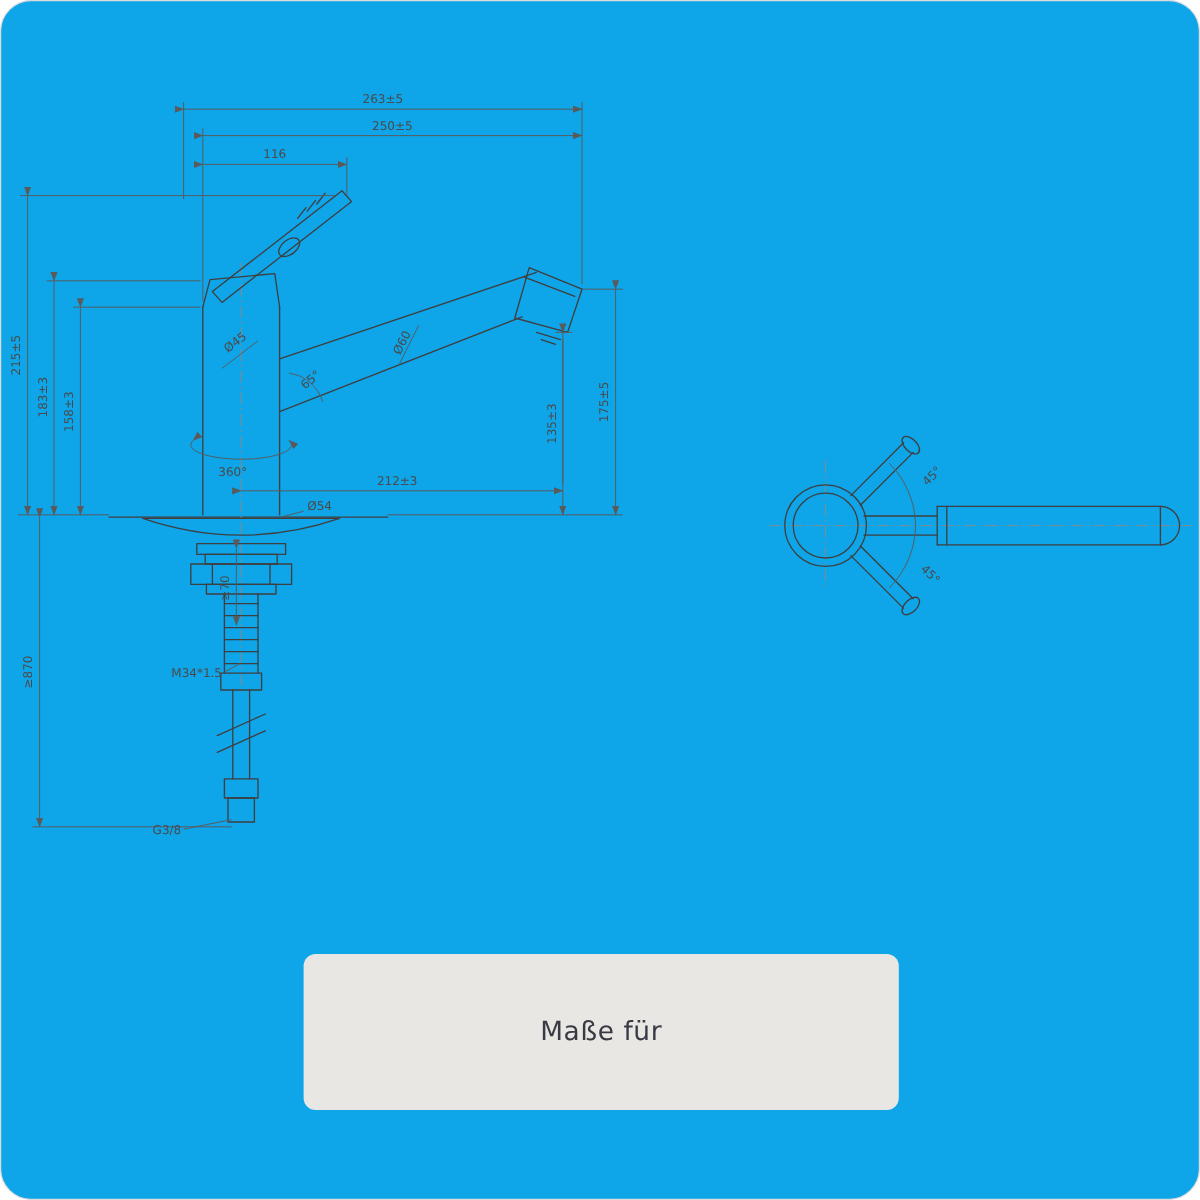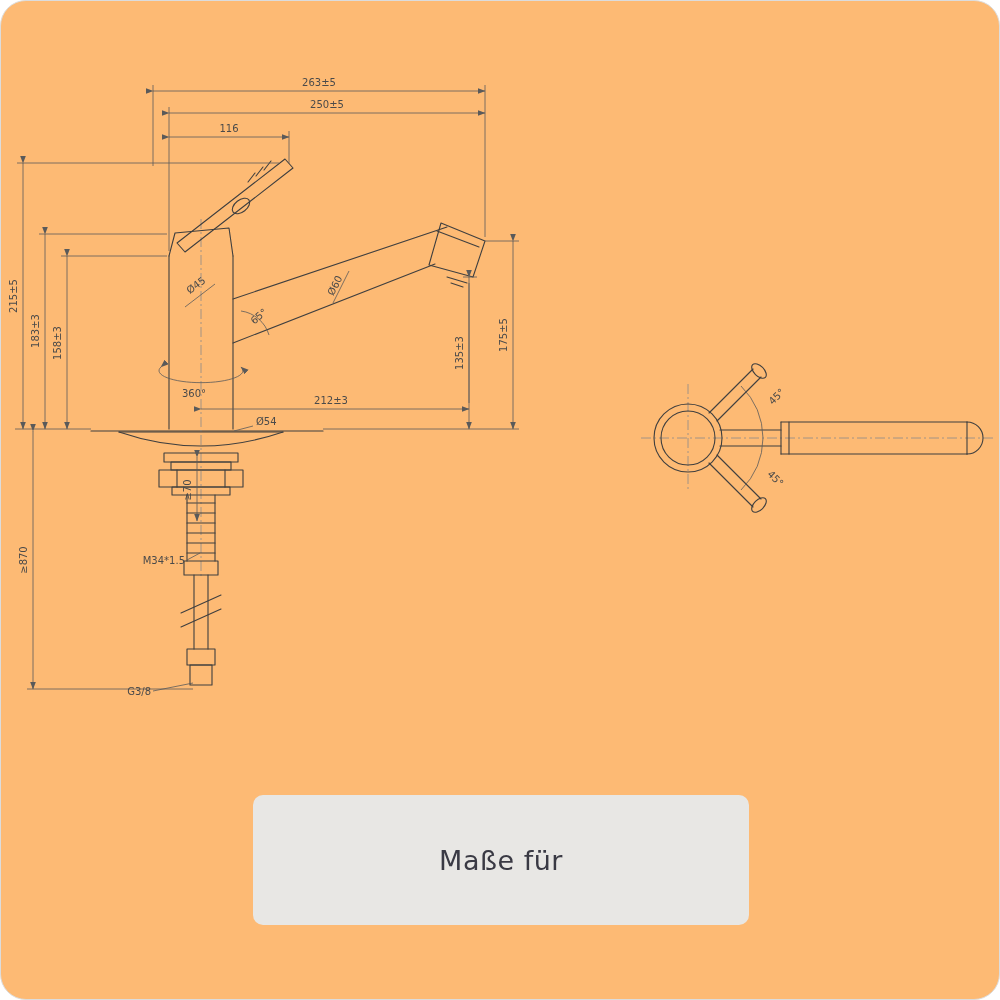--- a/index.html
+++ b/index.html
@@ -1,21 +1,21 @@
 <!DOCTYPE html>
 <html><head>
 <meta charset="utf-8">
 <style>
   html,body{margin:0;padding:0;background:#ffffff;}
   .card{
     position:relative;
     width:998px;height:998px;
     border:1px solid #dcdcdc;
     border-radius:26px;
-    background:#fdba74;
+    background:#0ea5e9;
     overflow:hidden;
     font-family:"DejaVu Sans",sans-serif;
   }
   svg{display:block;}
   svg text{
     font-family:"DejaVu Sans",sans-serif;
     font-size:10px;
     fill:#4a4a4a;
   }
   .outline{stroke:#3f3f3f;stroke-width:1.1;fill:none;stroke-linejoin:round;stroke-linecap:round;}
@@ -24,21 +24,21 @@
   .caption{
     position:absolute;
     left:252px;top:794px;
     width:496px;height:130px;
     background:#e8e7e4;
     border-radius:10px;
     display:flex;flex-direction:column;
     align-items:center;justify-content:center;
     gap:12px;
     color:#3a3a44;
-    font-size:27px;
+    font-size:22px;
     letter-spacing:0.5px;
   }
 </style>
 </head>
 <body>
 
 <div class="card">
 
   <svg width="1000" height="770" viewBox="0 0 1000 770">
     <defs>

